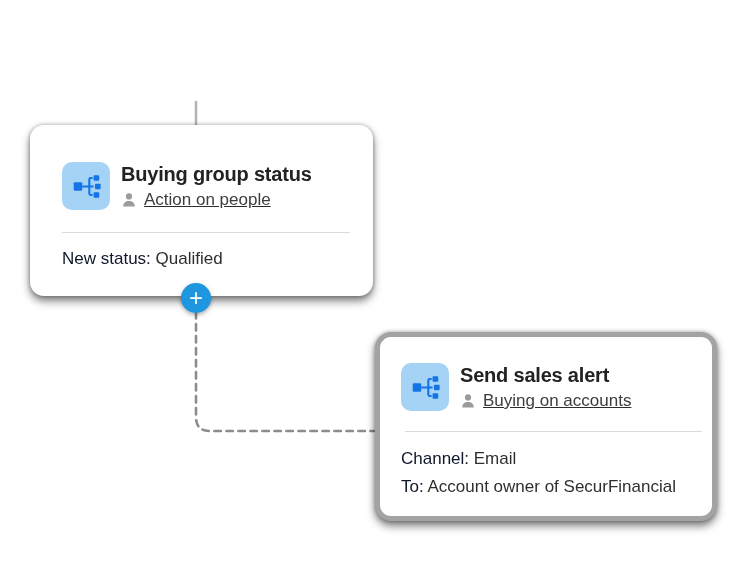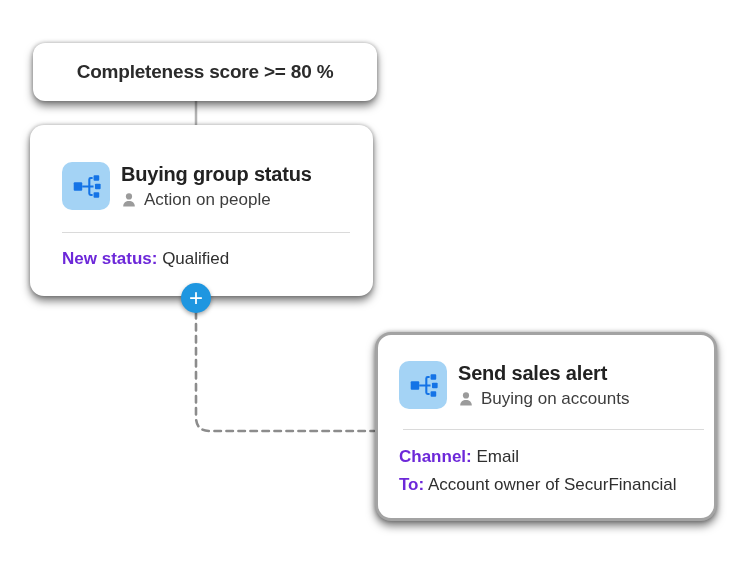--- a/index.html
+++ b/index.html
@@ -43,21 +43,21 @@
   }
   .node-action {
     left: 30px; top: 125px;
     width: 343px; height: 171px;
     border-radius: 14px;
   }
   .node-alert {
     left: 375px; top: 332px;
     width: 342px; height: 189px;
     border-radius: 16px;
-    border: 3px solid #a3a3a3;
+    border: 5px solid #a3a3a3;
   }
   .card-header {
     display: flex;
     align-items: center;
     gap: 11px;
   }
   .node-action .card-header { padding: 36px 24px 0 32px; }
   .node-alert  .card-header { padding: 25px 22px 0 21px; }
   .action-icon {
     width: 48px; height: 48px;
@@ -72,35 +72,36 @@
     letter-spacing: -0.2px;
     color: #222222;
     line-height: 25px;
     margin-top: 1px;
   }
   .node-subtitle-row {
     display: flex;
     align-items: center;
     gap: 7px;
     margin-top: 3px;
+    text-decoration: underline;
   }
   .node-subtitle {
     font-size: 17px;
     color: #3d3d3d;
   }
   .divider {
     height: 1px;
     background: #dadada;
   }
   .node-action .divider { margin: 22px 23px 0 32px; }
   .node-alert  .divider { margin: 20px 10px 0 25px; }
   .detail-block { font-size: 17px; color: #2f2f2f; }
   .node-action .detail-block { padding: 16px 24px 0 32px; }
   .node-alert  .detail-block { padding: 13px 22px 0 21px; line-height: 28px; }
-  .detail-label { font-weight: 700; color: #6d28d9; }
+  .detail-label { font-weight: 400; color: #0f172a; }
   .add-button {
     position: absolute;
     left: 181px; top: 283px;
     width: 30px; height: 30px;
     border-radius: 50%;
     background: #1e96e0;
     border: none;
     color: #ffffff;
     font-size: 24px;
     font-weight: 400;
@@ -116,23 +117,20 @@
 </head>
 <body>
 
 <div class="canvas">
 
   <svg class="connector-layer" viewBox="0 0 750 563" xmlns="http://www.w3.org/2000/svg">
     <path d="M196 101 V125" stroke="#b3b3b3" stroke-width="2.5" fill="none"></path>
     <path d="M196 312 V417 Q196 431 210 431 H374" stroke="#8c8c8c" stroke-width="2.6" fill="none" stroke-dasharray="6.5 5.5" stroke-linecap="round"></path>
   </svg>
 
-  <div class="card node-condition">
-    <span class="cond-title">Completeness score &gt;= 80 %</span>
-  </div>
 
   <div class="card node-action">
     <div class="card-header">
       <div class="action-icon">
         <svg width="34" height="34" viewBox="0 0 36 36">
           <rect x="5" y="14" width="9" height="9" rx="1" fill="#1473e6"></rect>
           <path d="M14 18.5 H26 M25 9.5 H23 Q21.5 9.5 21.5 11 V26 Q21.5 27.5 23 27.5 H25" stroke="#1473e6" stroke-width="2.2" fill="none"></path>
           <rect x="26" y="6.5" width="6" height="6" rx="1" fill="#1473e6"></rect>
           <rect x="27.5" y="15.5" width="6" height="6" rx="1" fill="#1473e6"></rect>
           <rect x="26" y="24.5" width="6" height="6" rx="1" fill="#1473e6"></rect>

